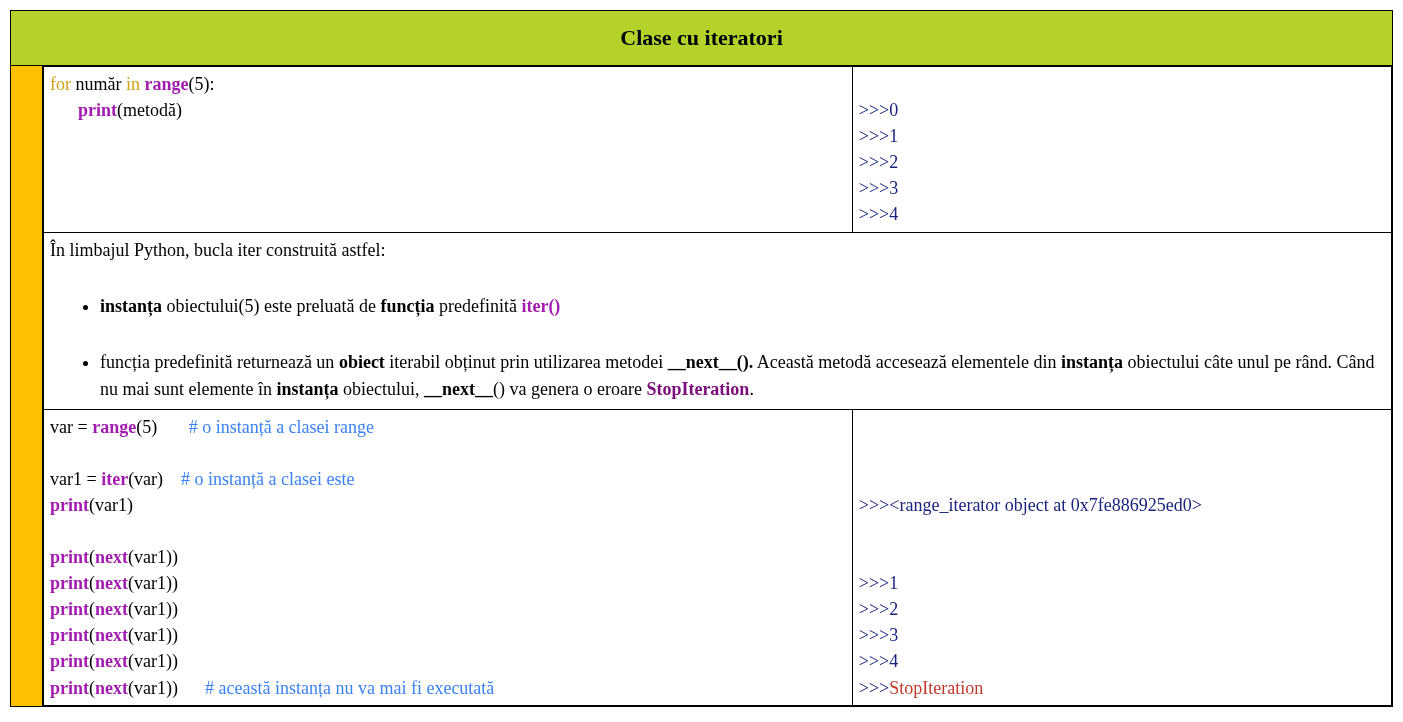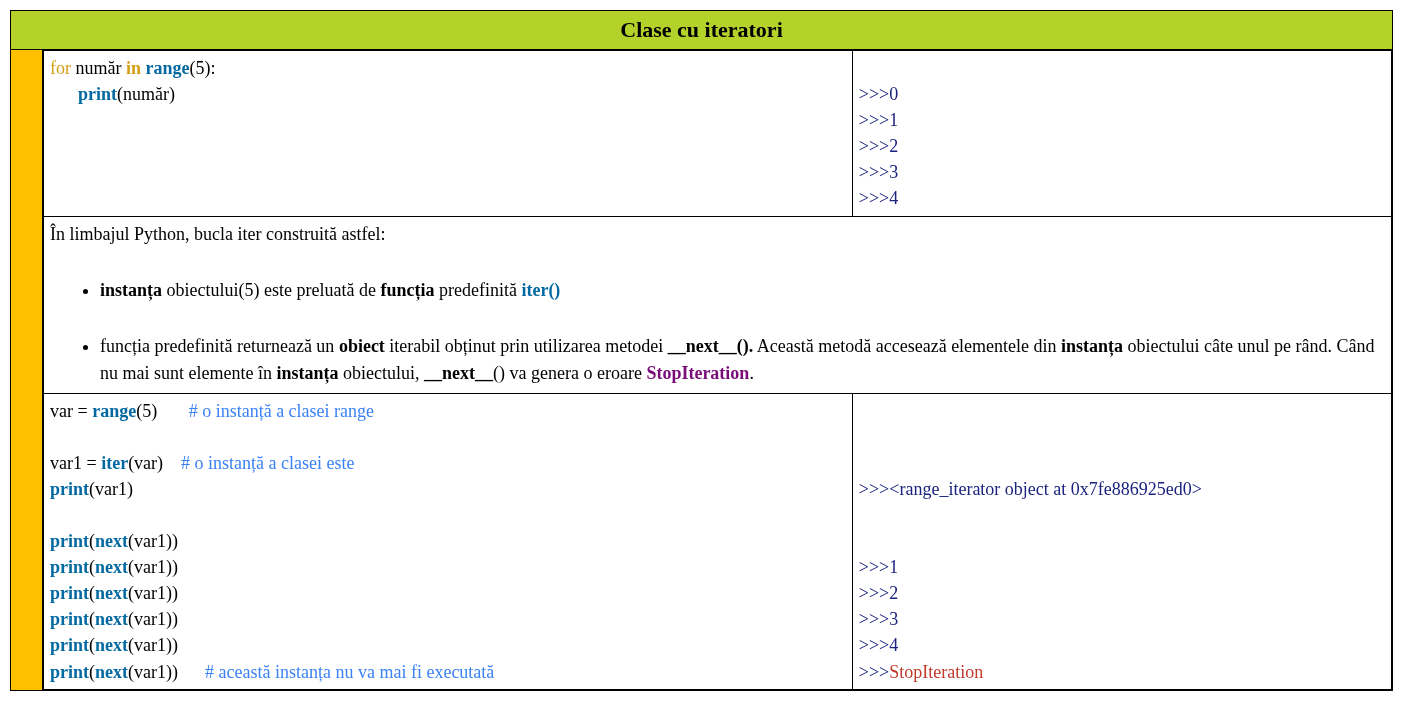--- a/index.html
+++ b/index.html
@@ -14,21 +14,21 @@
   .outer-table {
     width: 100%;
     border-collapse: collapse;
     border: 1px solid #000;
   }
   .header-cell {
     background: #b4d22a;
     text-align: center;
     font-weight: bold;
     font-size: 22px;
-    padding: 6px;
+    padding: 14px;
     border: 1px solid #000;
   }
   .side-cell {
     background: #ffc000;
     width: 32px;
     border: 1px solid #000;
   }
   .content-cell {
     border: 1px solid #000;
     padding: 0;
@@ -48,22 +48,22 @@
     line-height: 1.45;
   }
   .output-cell {
     width: 40%;
     line-height: 1.45;
   }
   .text-row td {
     line-height: 1.5;
   }
   .kw-for { color: #d4a017; font-weight: normal; }
-  .kw-in { color: #d4a017; font-weight: bold; }
-  .kw-purple { color: #0369a1; font-weight: bold; }
+  .kw-in { color: #d4a017; font-weight: normal; }
+  .kw-purple { color: #a21caf; font-weight: bold; }
   .comment { color: #3b82f6; }
   .out-prompt { color: #1a237e; }
   .out-text { color: #1a237e; }
   .stopiter { color: #c0392b; }
   .stopiter-bold { color: #7a0d7a; font-weight: bold; }
   .indent { display: inline-block; width: 28px; }
   ul.bullets {
     margin: 4px 0 0 0;
     padding-left: 50px;
   }
@@ -88,21 +88,21 @@
     <td class="content-cell">
       <table class="inner-table">
 
         <tbody>
               <tr>
           <td class="code-cell">
             <div>
               <span class="kw-for">for</span><span> număr </span><span class="kw-in">in</span> <span class="kw-purple">range</span><span>(5):</span>
             </div>
             <div>
-              <span class="indent"></span><span class="kw-purple">print</span><span>(număr)</span>
+              <span class="indent"></span><span class="kw-purple">print</span><span>(metodă)</span>
             </div>
           </td>
           <td class="output-cell">
             <div>&nbsp;</div>
             <div><span class="out-prompt">&gt;&gt;&gt;</span><span class="out-text">0</span></div>
             <div><span class="out-prompt">&gt;&gt;&gt;</span><span class="out-text">1</span></div>
             <div><span class="out-prompt">&gt;&gt;&gt;</span><span class="out-text">2</span></div>
             <div><span class="out-prompt">&gt;&gt;&gt;</span><span class="out-text">3</span></div>
             <div><span class="out-prompt">&gt;&gt;&gt;</span><span class="out-text">4</span></div>
           </td>

